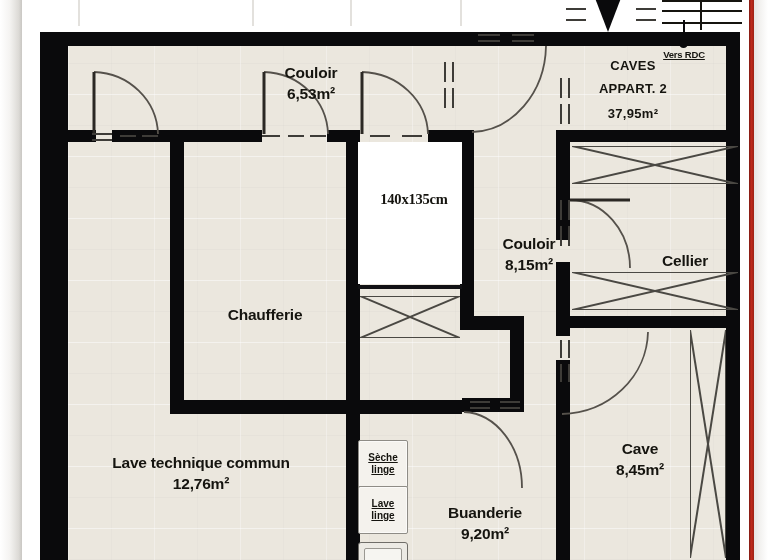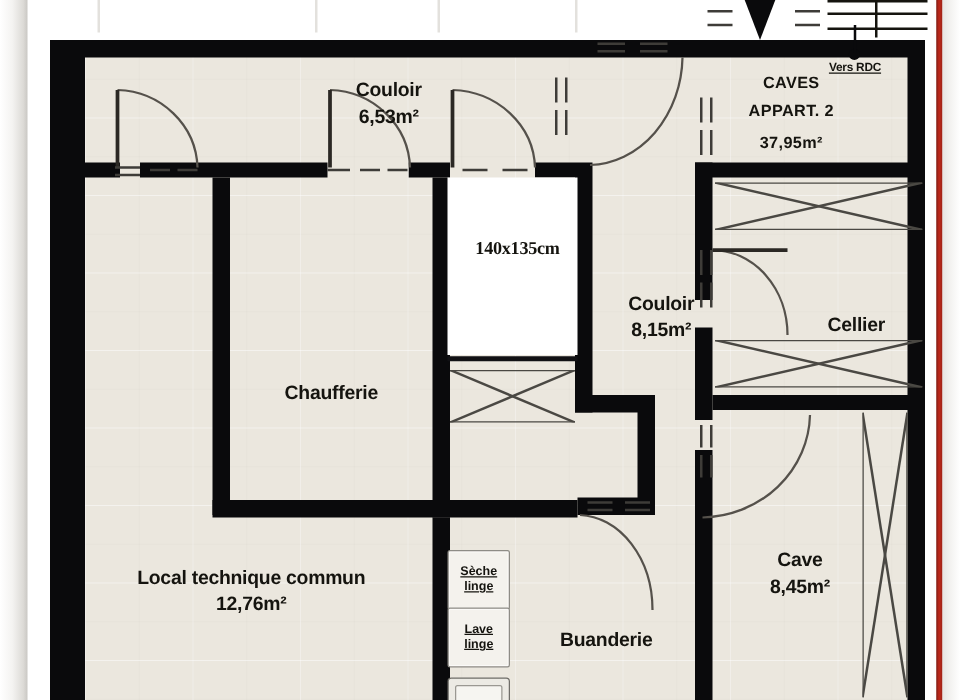--- a/index.html
+++ b/index.html
@@ -383,24 +383,25 @@
   <div class="room-label rl-15" style="left:190px; top:260px; width:150px;margin-top:46px;">Chaufferie</div>
 
   <div class="room-label rl-15" style="left:478px; top:235px; width:102px;">Couloir</div>
   <div class="room-label rl-15" style="left:478px; top:256px; width:102px;">8,15m²</div>
 
   <div class="room-label rl-15" style="left:630px; top:206px; width:110px;margin-top:46px;">Cellier</div>
 
   <div class="room-label rl-15" style="left:590px; top:440px; width:100px;">Cave</div>
   <div class="room-label rl-15" style="left:590px; top:461px; width:100px;">8,45m²</div>
 
-  <div class="room-label rl-15" style="left:76px; top:454px; width:250px;">Local technique commun</div>
+  <div class="room-label rl-15" style="left:76px; top:454px; width:250px;">Lave technique commun</div>
   <div class="room-label rl-15" style="left:76px; top:475px; width:250px;">12,76m²</div>
 
   <div class="room-label rl-15" style="left:420px; top:504px; width:130px;">Buanderie</div>
+  <div class="room-label rl-15" style="left:420px; top:525px; width:130px;">9,20m²</div>
 
   <div class="appliance" style="left:358px; top:440px; width:48px; height:46px;text-decoration:underline;">
     <div>
       <div class="rl-small">Sèche</div>
       <div class="rl-small">linge</div>
     </div>
   </div>
 
   <div class="appliance" style="left:358px; top:486px; width:48px; height:46px;text-decoration:underline;">
     <div>

